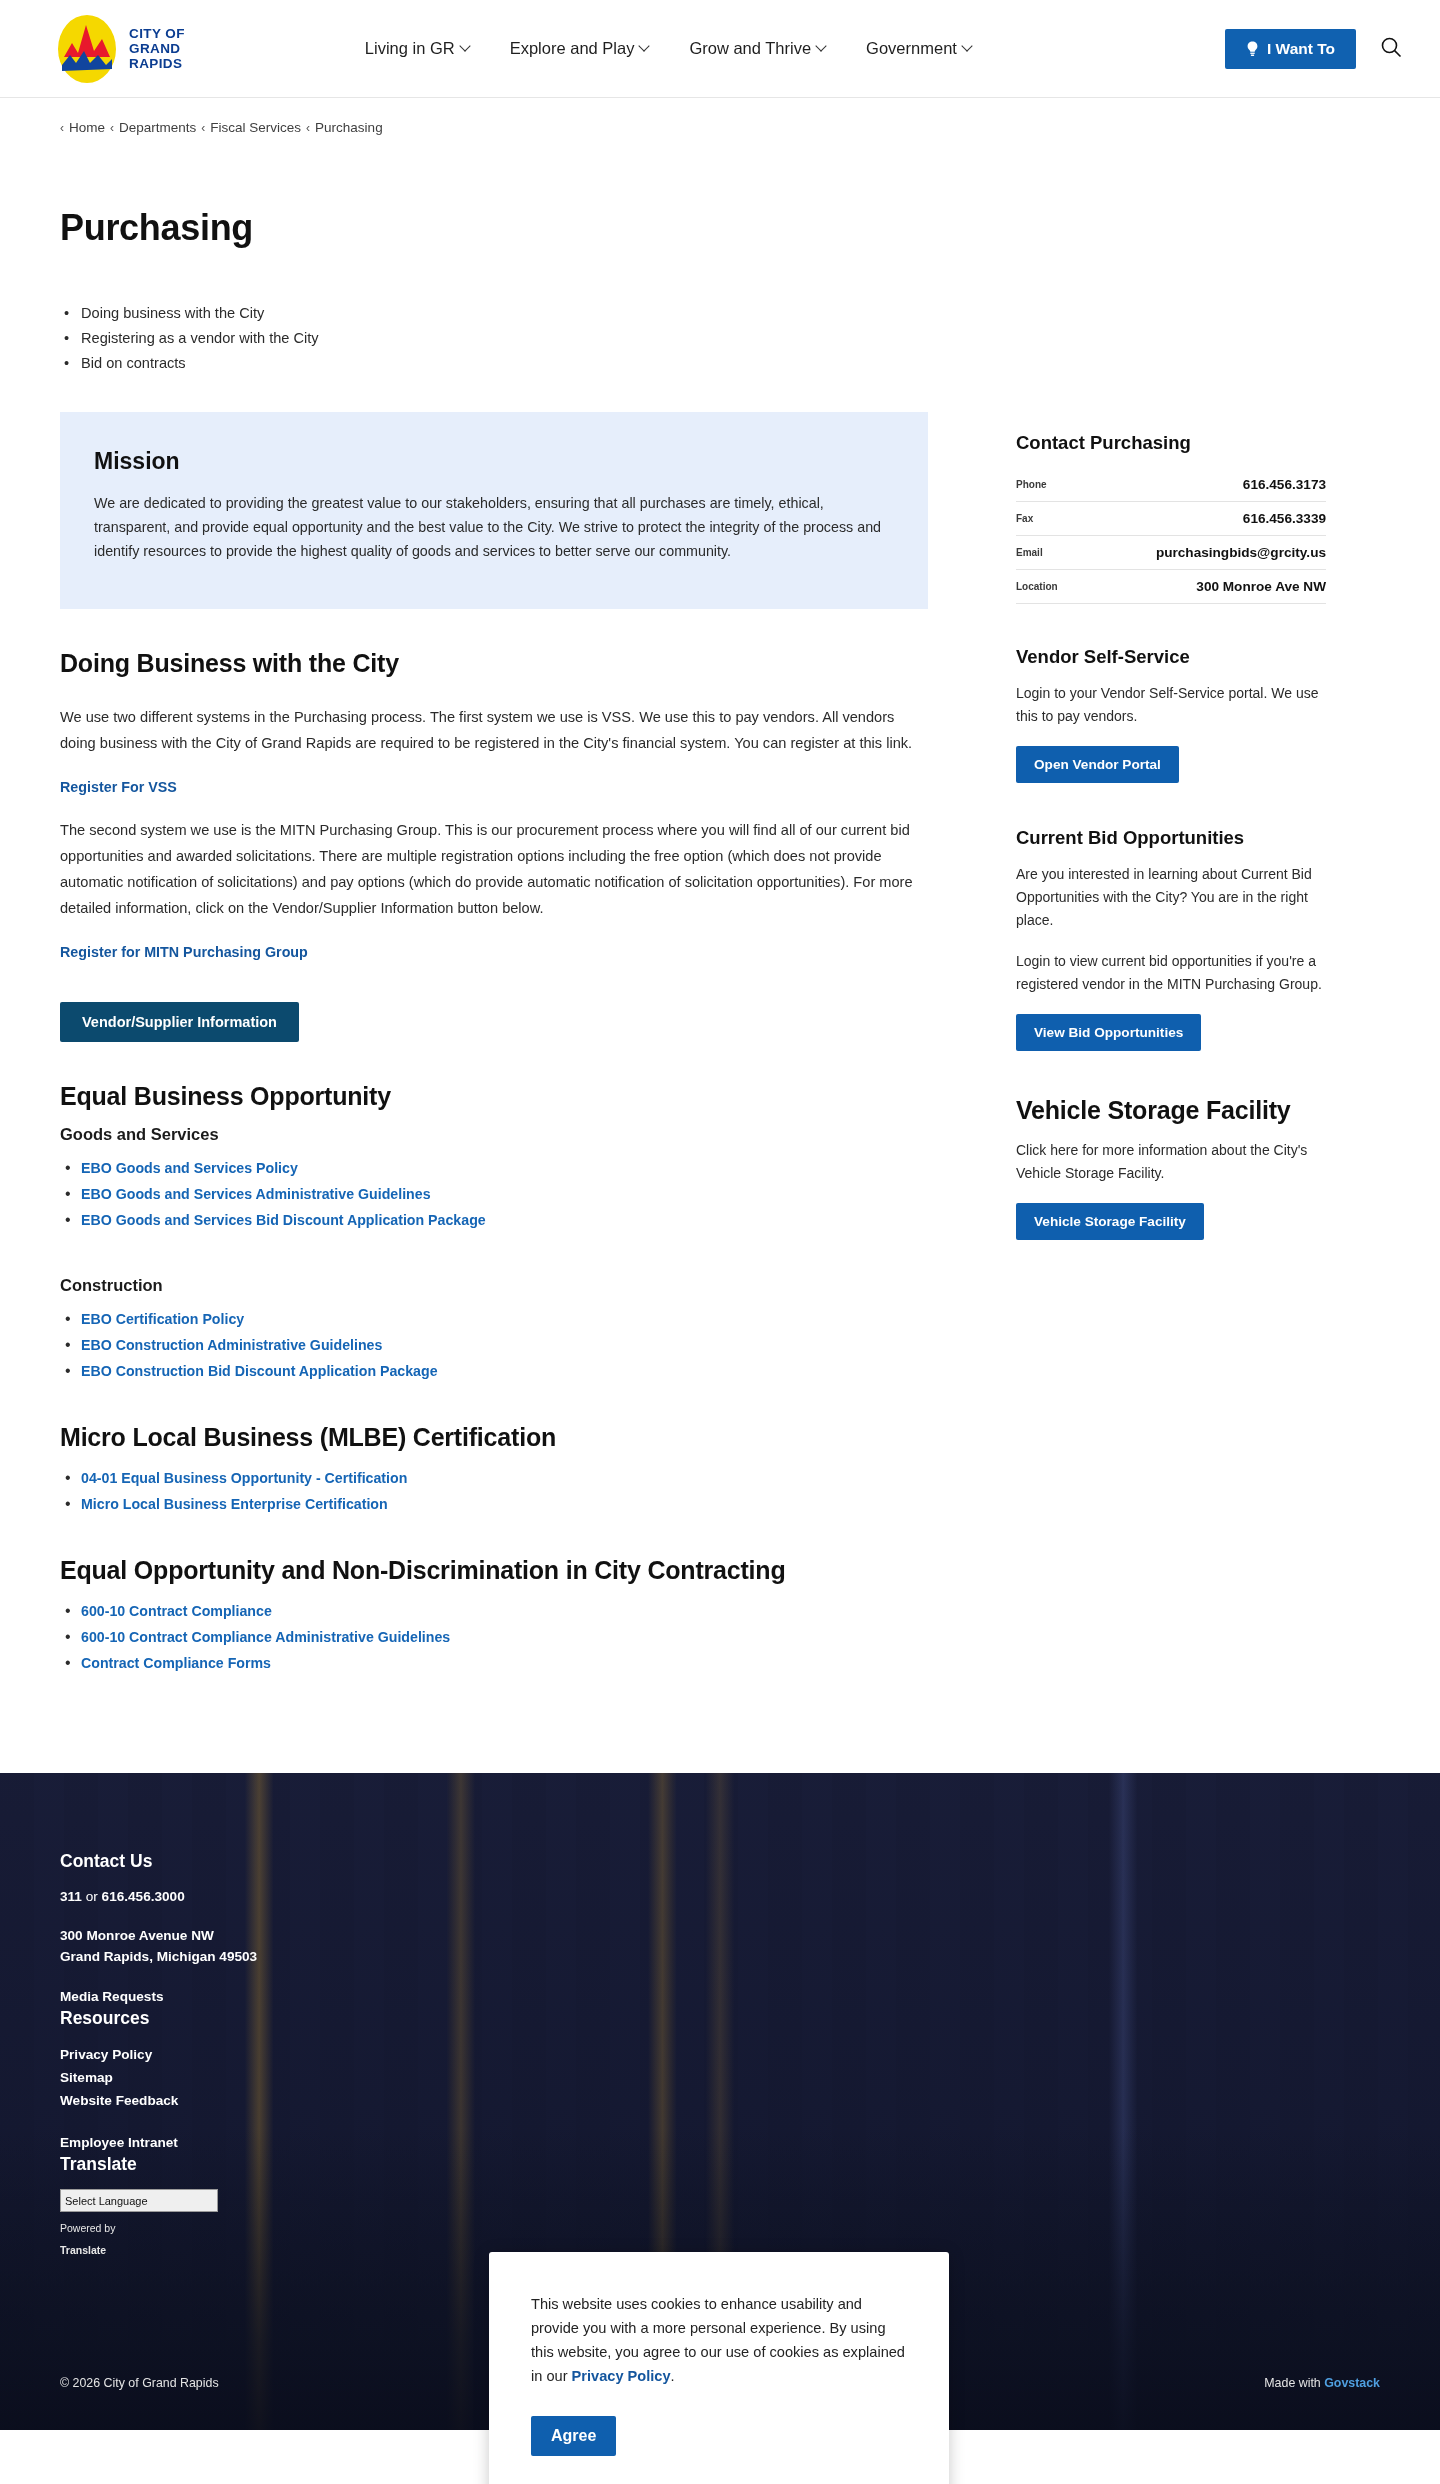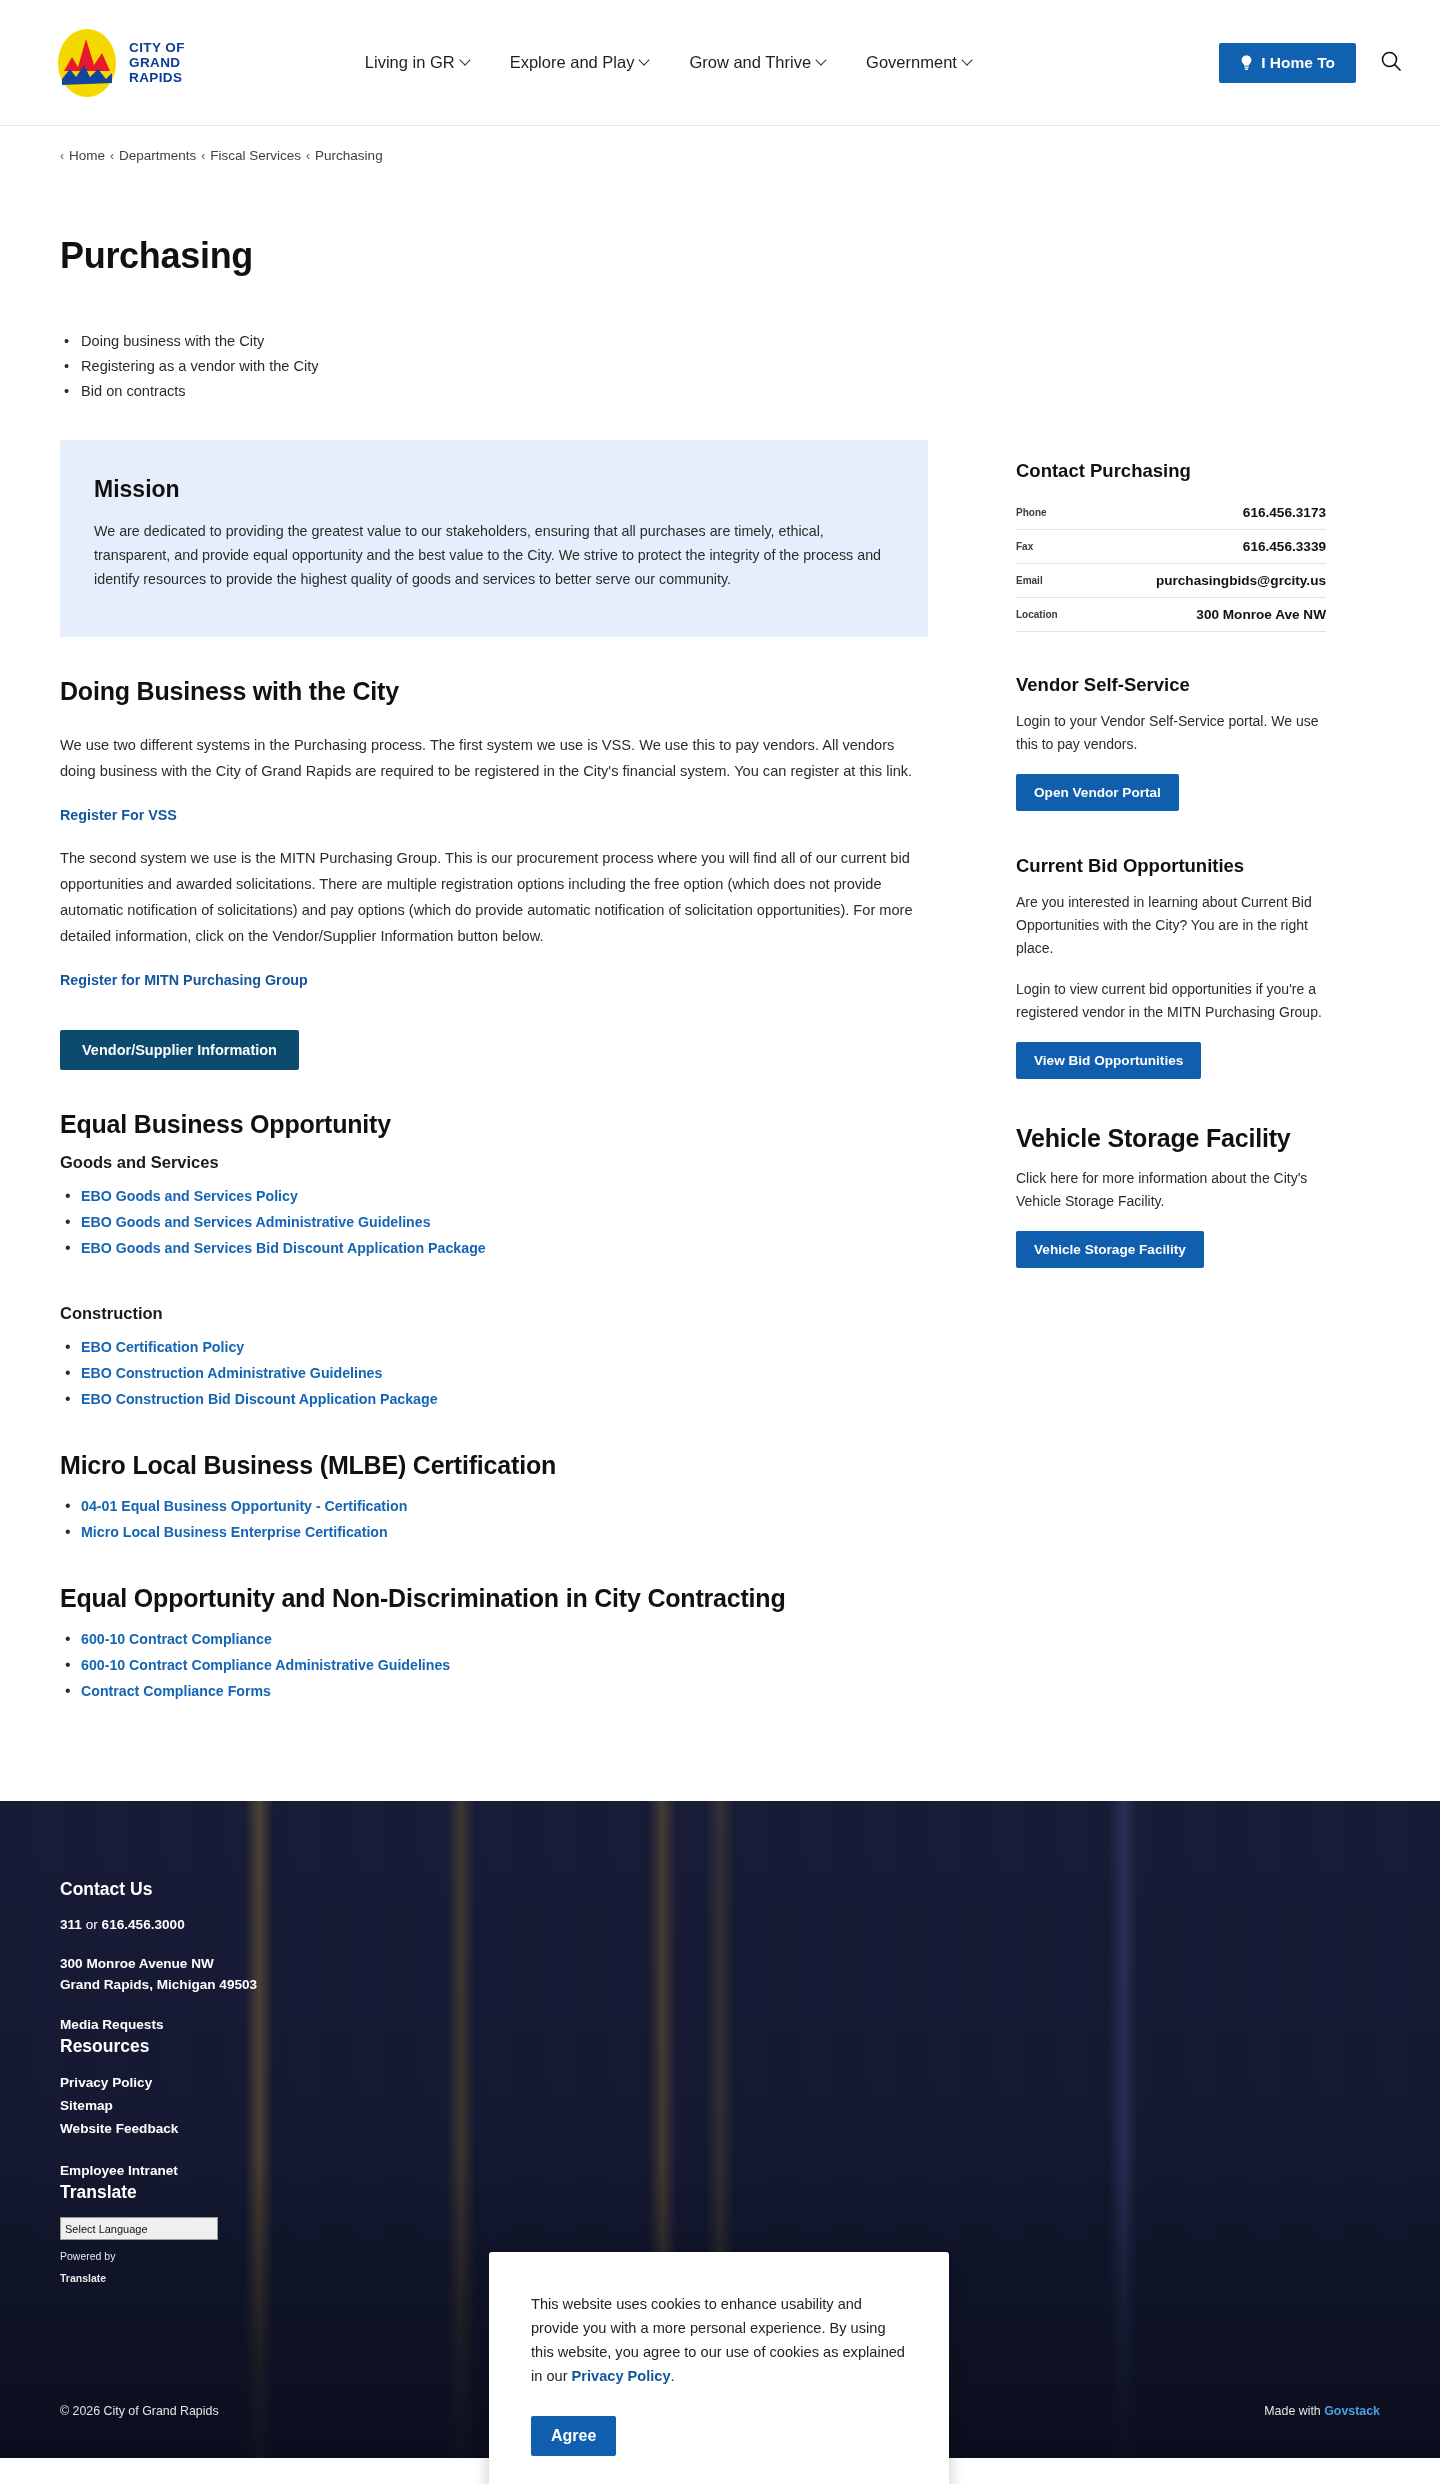--- a/index.html
+++ b/index.html
@@ -7,21 +7,21 @@
   body {
     font-family: "Liberation Sans", sans-serif;
     background: #ffffff;
     color: #1a1a1a;
     -webkit-font-smoothing: antialiased;
   }
   a { text-decoration: none; }
 
   
   .header {
-    height: 126px;
+    height: 98px;
     border-bottom: 1px solid #e6e6e6;
     display: flex;
     align-items: center;
     padding: 0 36px 0 56px;
     position: relative;
   }
   .logo-wrap { display: flex; align-items: center; gap: 11px; }
   .logo-mark { width: 62px; height: 72px; }
   .logo-text {
     font-size: 13.5px;
@@ -431,21 +431,21 @@
 
   <div class="header-right">
     <button class="iwant-btn">
       <span class="bulb">
         <svg width="13" height="16" viewBox="0 0 13 16">
           <path d="M6.5 0.5C3.7 0.5 1.6 2.6 1.6 5.2c0 1.8 1 2.9 1.8 3.9.5.6.8 1 .9 1.6h4.4c.1-.6.4-1 .9-1.6.8-1 1.8-2.1 1.8-3.9C11.4 2.6 9.3.5 6.5.5z" fill="#fff"></path>
           <rect x="4.3" y="11.6" width="4.4" height="1.3" fill="#fff"></rect>
           <rect x="4.8" y="13.6" width="3.4" height="1.3" rx=".6" fill="#fff"></rect>
         </svg>
       </span>
-      <span>I Home To</span>
+      <span>I Want To</span>
     </button>
     <button class="search-btn">
       <span>
         <svg width="22" height="22" viewBox="0 0 22 22">
           <circle cx="9.5" cy="9.5" r="7" fill="none" stroke="#111" stroke-width="1.6"></circle>
           <line x1="14.6" y1="14.6" x2="20.5" y2="20.5" stroke="#111" stroke-width="1.6"></line>
         </svg>
       </span>
     </button>
   </div>

